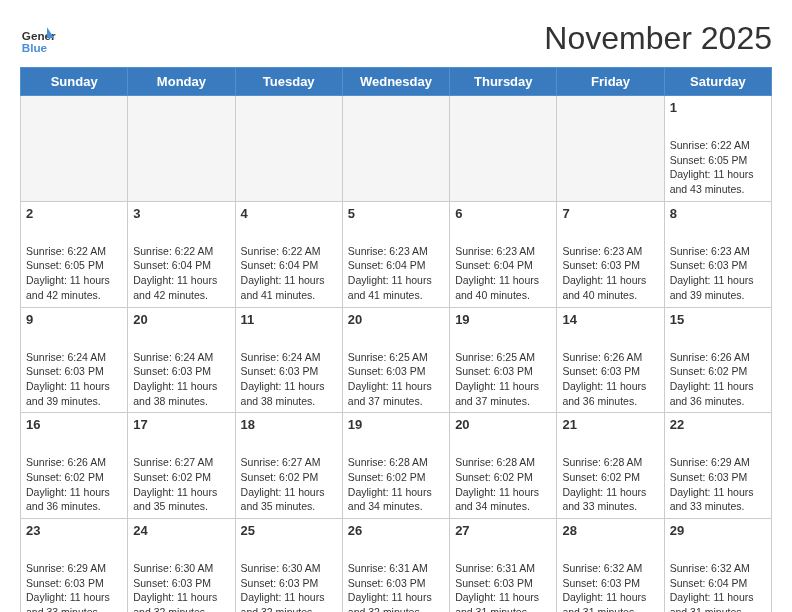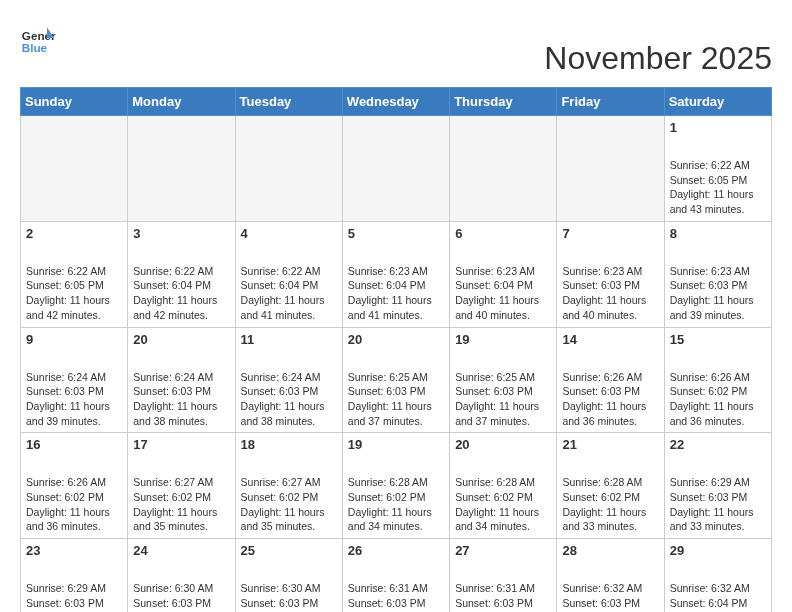--- a/index.html
+++ b/index.html
@@ -29,42 +29,41 @@
     }
     .logo-text span {
       color: #4a90d9;
     }
     .logo-icon {
       width: 36px;
       height: 36px;
     }
     .title-section {
       text-align: right;
-      margin-top: 20px;
     }
     .calendar-title {
       font-size: 32px;
       color: #333;
       font-weight: normal;
     }
     .calendar-subtitle {
       font-size: 16px;
       color: #555;
     }
     table {
       width: 100%;
       border-collapse: collapse;
       border: 1px solid #ccc;
     }
     thead tr th {
       background-color: #3a7bbf;
       color: #fff;
       font-size: 13px;
       padding: 6px 4px;
-      text-align: left;
+      text-align: center;
       border: 1px solid #5090cc;
     }
     tbody tr td {
       vertical-align: top;
       border: 1px solid #ccc;
       padding: 4px 5px;
       width: calc(100% / 7);
       min-height: 80px;
       background: #fff;
       font-size: 11px;

